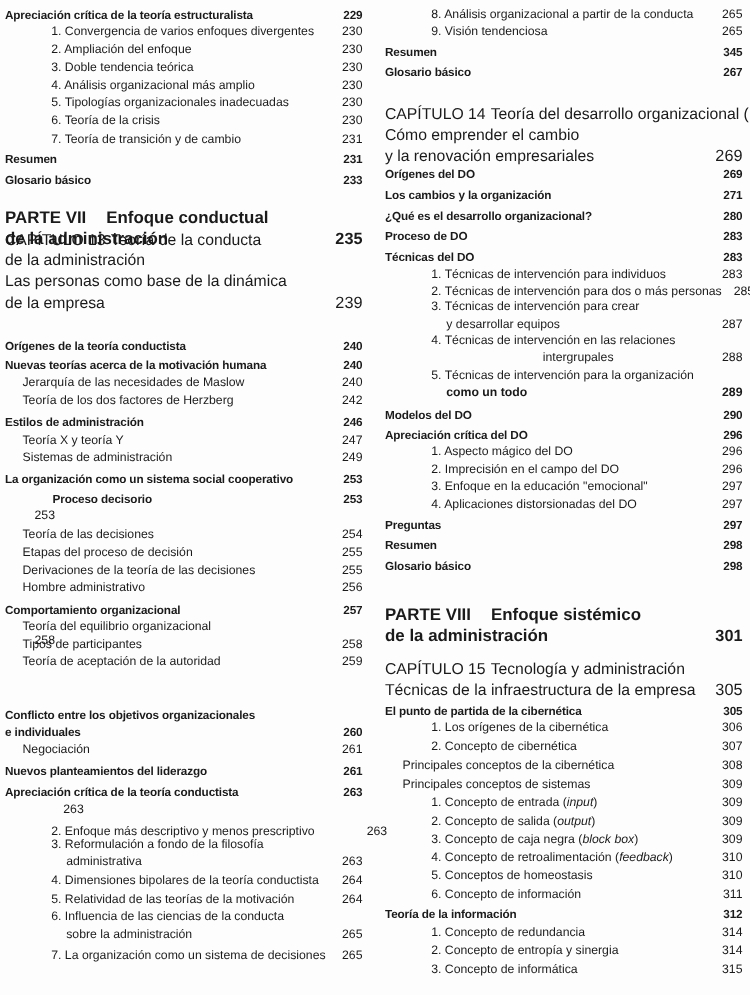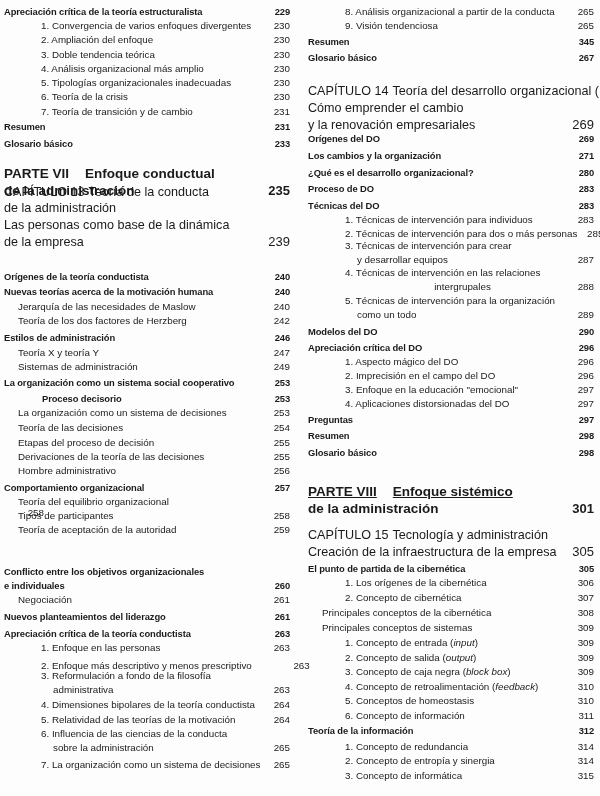--- a/index.html
+++ b/index.html
@@ -120,21 +120,20 @@
       </div>
       <div class="row sec" style="top: 377px;">
         <span class="t">La organización como un sistema social cooperativo</span>
         <span class="p">253</span>
       </div>
       <div class="row sec" style="top: 393px; margin-left: 38px;">
         <span class="t">Proceso decisorio</span>
         <span class="p">253</span>
       </div>
       <div class="row sub ind1" style="top: 407px;">
-        <span class="t">La organización como un sistema de decisiones</span>
         <span class="p">253</span>
       </div>
       <div class="row sub ind1" style="top: 422px;">
         <span class="t">Teoría de las decisiones</span>
         <span class="p">254</span>
       </div>
       <div class="row sub ind1" style="top: 437px;">
         <span class="t">Etapas del proceso de decisión</span>
         <span class="p">255</span>
       </div>
@@ -175,21 +174,20 @@
       </div>
       <div class="row sec" style="top: 611px;">
         <span class="t">Nuevos planteamientos del liderazgo</span>
         <span class="p">261</span>
       </div>
       <div class="row sec" style="top: 628px;">
         <span class="t">Apreciación crítica de la teoría conductista</span>
         <span class="p">263</span>
       </div>
       <div class="row sub ind3" style="top: 642px;">
-        <span class="t">1. Enfoque en las personas</span>
         <span class="p">263</span>
       </div>
       <div class="row sub ind3" style="top: 660px; gap: 32px;">
         <span class="t">2. Enfoque más descriptivo y menos prescriptivo</span>
         <span class="p">263</span>
       </div>
       <div class="row sub ind3" style="top: 670px;">
         <span class="t" style="padding-left: 0px;">3. Reformulación a fondo de la filosofía</span>
       </div>
       <div class="row sub ind3" style="top: 684px;">
@@ -281,21 +279,21 @@
       <div class="row sub ind3" style="top: 267px;">
         <span class="t" style="padding-left: 0px;">4. Técnicas de intervención en las relaciones</span>
       </div>
       <div class="row sub ind3" style="top: 281px;">
         <span class="t" style="padding-left: 12px; text-align: center;">intergrupales</span>
         <span class="p">288</span>
       </div>
       <div class="row sub ind3" style="top: 295px;">
         <span class="t" style="padding-left: 0px;">5. Técnicas de intervención para la organización</span>
       </div>
-      <div class="row sub ind3" style="top: 309px;">
+      <div class="row sub ind3" style="top: 309px; font-weight: bold;">
         <span class="t" style="padding-left: 12px;">como un todo</span>
         <span class="p">289</span>
       </div>
       <div class="row sec" style="top: 326px;">
         <span class="t">Modelos del DO</span>
         <span class="p">290</span>
       </div>
       <div class="row sec" style="top: 342px;">
         <span class="t">Apreciación crítica del DO</span>
         <span class="p">296</span>
@@ -321,32 +319,32 @@
         <span class="p">297</span>
       </div>
       <div class="row sec" style="top: 430px;">
         <span class="t">Resumen</span>
         <span class="p">298</span>
       </div>
       <div class="row sec" style="top: 447px;">
         <span class="t">Glosario básico</span>
         <span class="p">298</span>
       </div>
-      <div class="row part" style="top: 484px; text-decoration: underline;">
+      <div class="row part" style="top: 484px;">
         <span class="t"><span class="lab">PARTE VIII</span><span>Enfoque sistémico</span></span>
       </div>
       <div class="row part" style="top: 501px;">
         <span class="t">de la administración</span>
         <span class="p">301</span>
       </div>
       <div class="row chap pg" style="top: 527.5px; justify-content: center;">
         <span class="t"><span class="lab">CAPÍTULO 15</span><span>Tecnología y administración</span></span>
       </div>
       <div class="row chap pg" style="top: 544px;">
-        <span class="t"><span>Creación de la infraestructura de la empresa</span></span>
+        <span class="t"><span>Técnicas de la infraestructura de la empresa</span></span>
         <span class="p">305</span>
       </div>
       <div class="row sec" style="top: 563px;">
         <span class="t">El punto de partida de la cibernética</span>
         <span class="p">305</span>
       </div>
       <div class="row sub ind3" style="top: 577px;">
         <span class="t">1. Los orígenes de la cibernética</span>
         <span class="p">306</span>
       </div>

